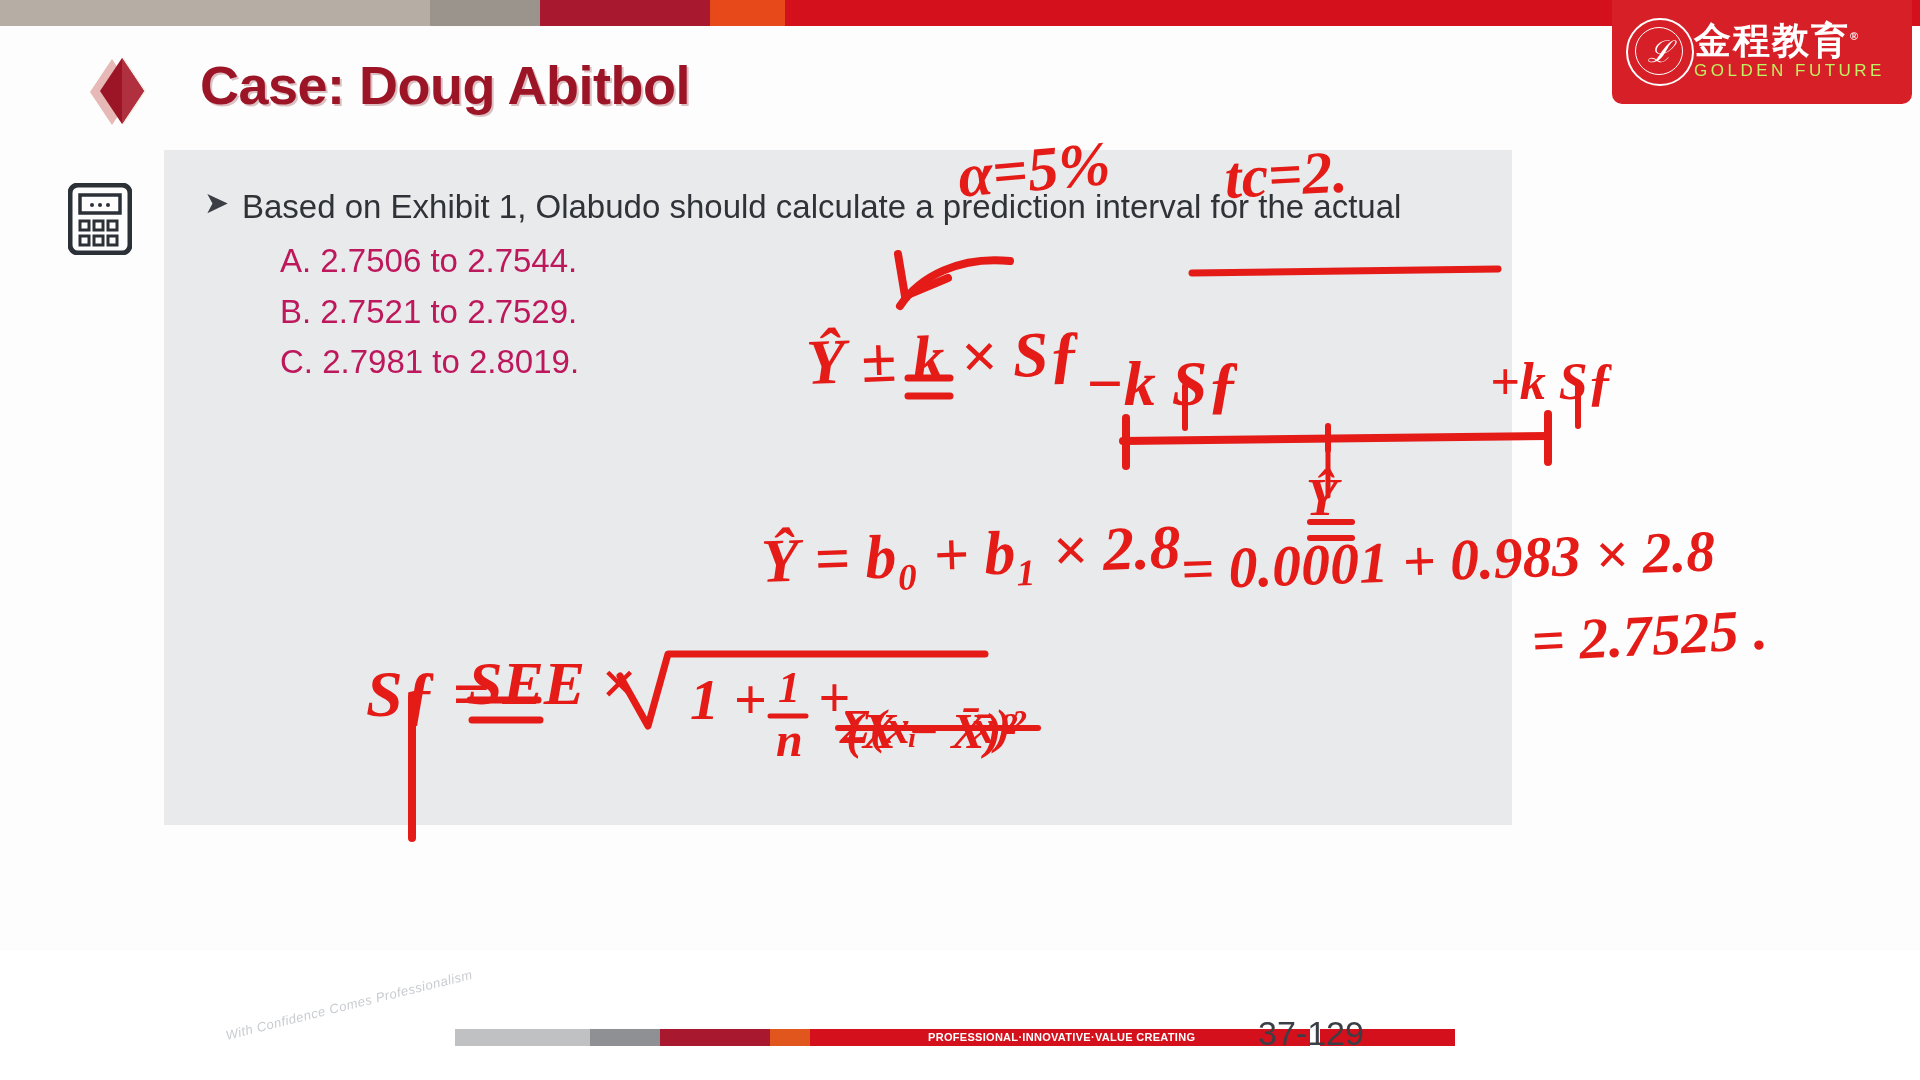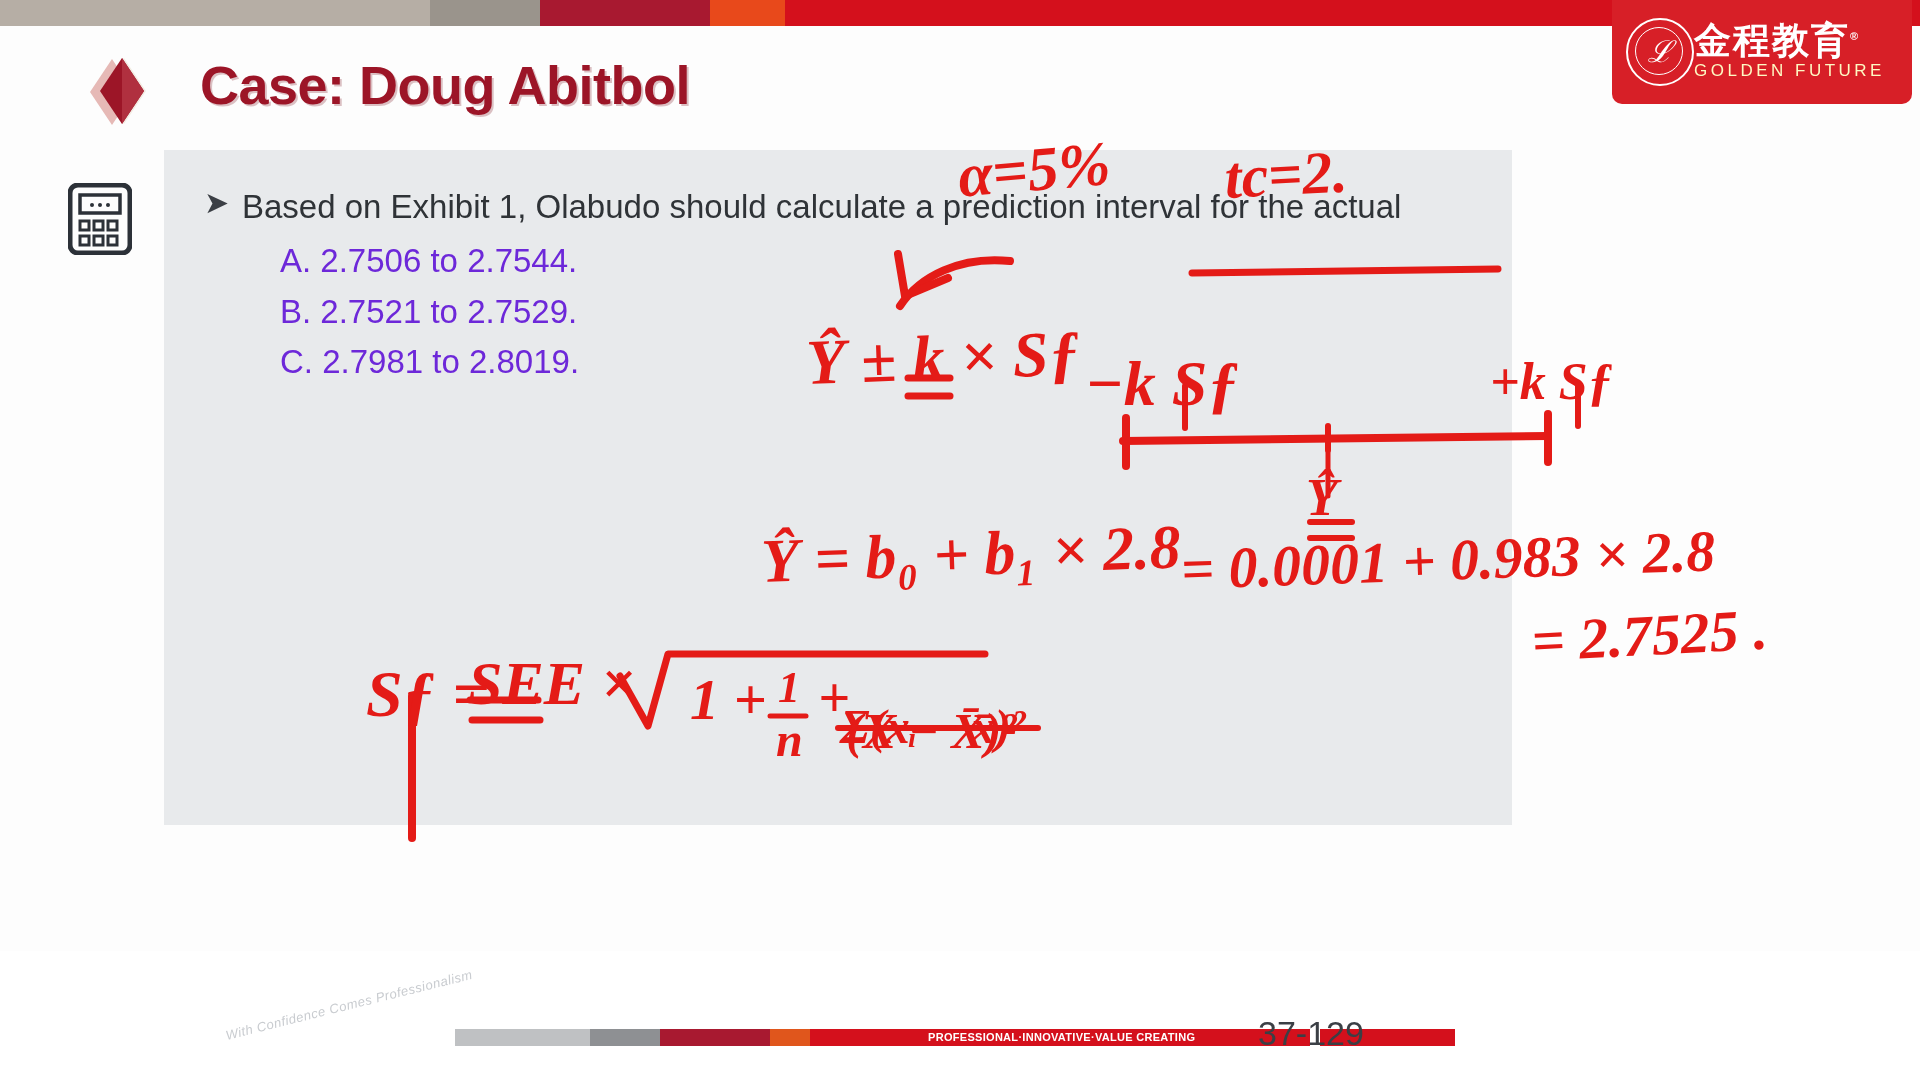--- a/index.html
+++ b/index.html
@@ -100,21 +100,21 @@
     font-size: 37px;
     font-weight: bold;
     color: #ffffff;
     line-height: 1.05;
     letter-spacing: 2px;
     white-space: nowrap;
   }
   .logo-cn sup { font-size: 11px; vertical-align: super; }
   .logo-en {
     font-size: 17px;
-    color: #fef9c3;
+    color: #bef264;
     letter-spacing: 3.5px;
     line-height: 1.2;
     white-space: nowrap;
   }
 
   
   .calc-icon {
     position: absolute;
     left: 68px; top: 157px;
     width: 64px; height: 72px;
@@ -149,21 +149,21 @@
     color: #2f3337;
     line-height: 1.53;
     font-family: "Liberation Sans", sans-serif;
   }
   .opt-list {
     margin-top: 4px;
     margin-left: 76px;
   }
   .opt {
     font-size: 33px;
-    color: #6d28d9;
+    color: #be185d;
     line-height: 1.53;
     white-space: nowrap;
   }
 
   
   .ink {
     position: absolute;
     top: 0; left: 0;
     width: 1920px; height: 1054px;
     pointer-events: none;

